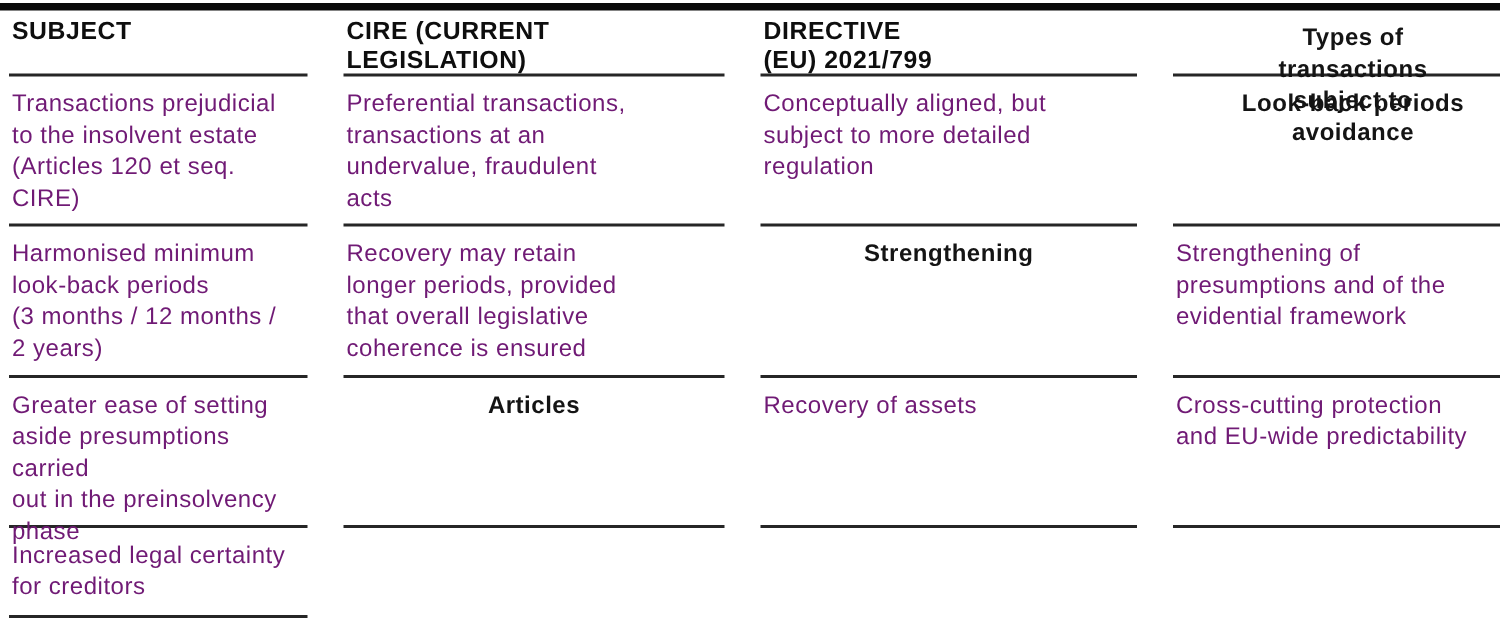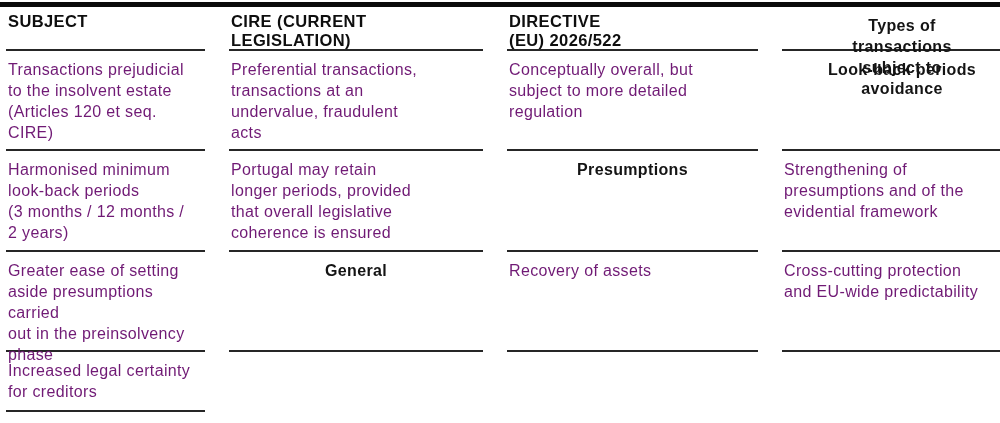--- a/index.html
+++ b/index.html
@@ -61,56 +61,56 @@
 
 <div class="page">
   <div class="top-rule"></div>
 
   <div class="table">
 
     <div class="cell header">SUBJECT</div>
     <div class="cell header">CIRE (CURRENT
 LEGISLATION)</div>
     <div class="cell header">DIRECTIVE
-(EU) 2026/522</div>
+(EU) 2021/799</div>
 
     <div class="cell rowlabel">Types of
 transactions
 subject to
 avoidance</div>
     <div class="cell">Transactions prejudicial
 to the insolvent estate
 (Articles 120 et seq. CIRE)</div>
     <div class="cell">Preferential transactions,
 transactions at an
 undervalue, fraudulent
 acts</div>
-    <div class="cell">Conceptually overall, but
+    <div class="cell">Conceptually aligned, but
 subject to more detailed
 regulation</div>
 
     <div class="cell rowlabel">Look-back periods</div>
     <div class="cell">Harmonised minimum
 look-back periods
 (3 months / 12 months /
 2 years)</div>
-    <div class="cell">Portugal may retain
+    <div class="cell">Recovery may retain
 longer periods, provided
 that overall legislative
 coherence is ensured</div>
 
-    <div class="cell rowlabel">Presumptions</div>
+    <div class="cell rowlabel">Strengthening</div>
     <div class="cell">Strengthening of
 presumptions and of the
 evidential framework</div>
     <div class="cell">Greater ease of setting
 aside presumptions carried
 out in the preinsolvency
 phase</div>
 
-    <div class="cell rowlabel">General</div>
+    <div class="cell rowlabel">Articles</div>
     <div class="cell">Recovery of assets</div>
     <div class="cell">Cross-cutting protection
 and EU-wide predictability</div>
     <div class="cell">Increased legal certainty
 for creditors</div>
   </div>
 </div>
 
 </body></html>

